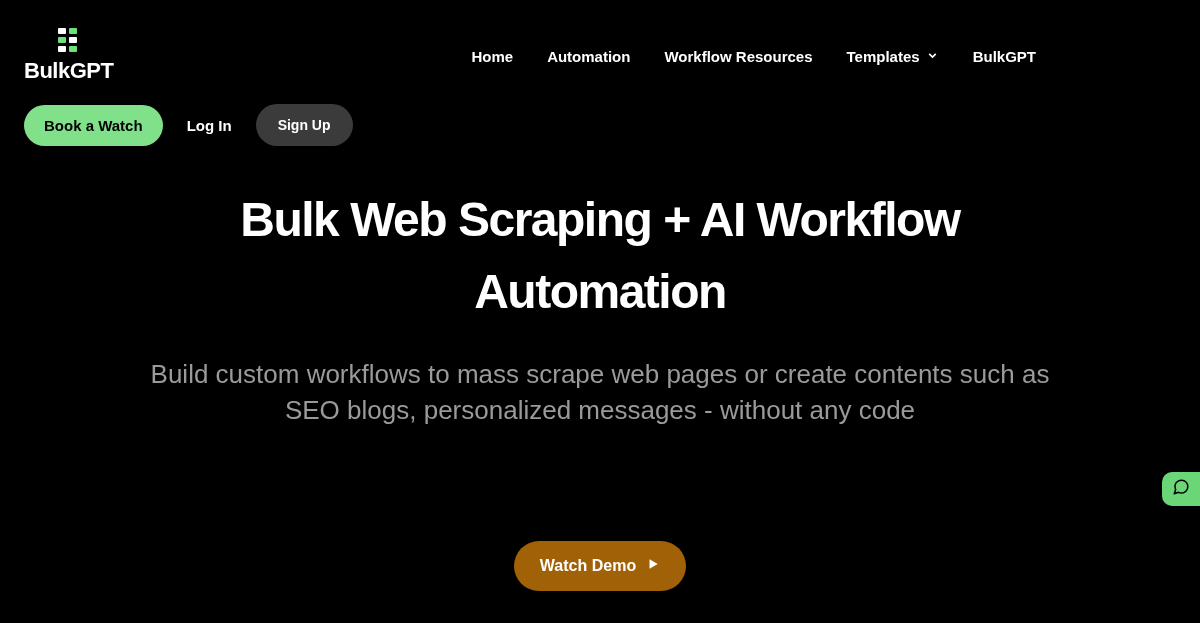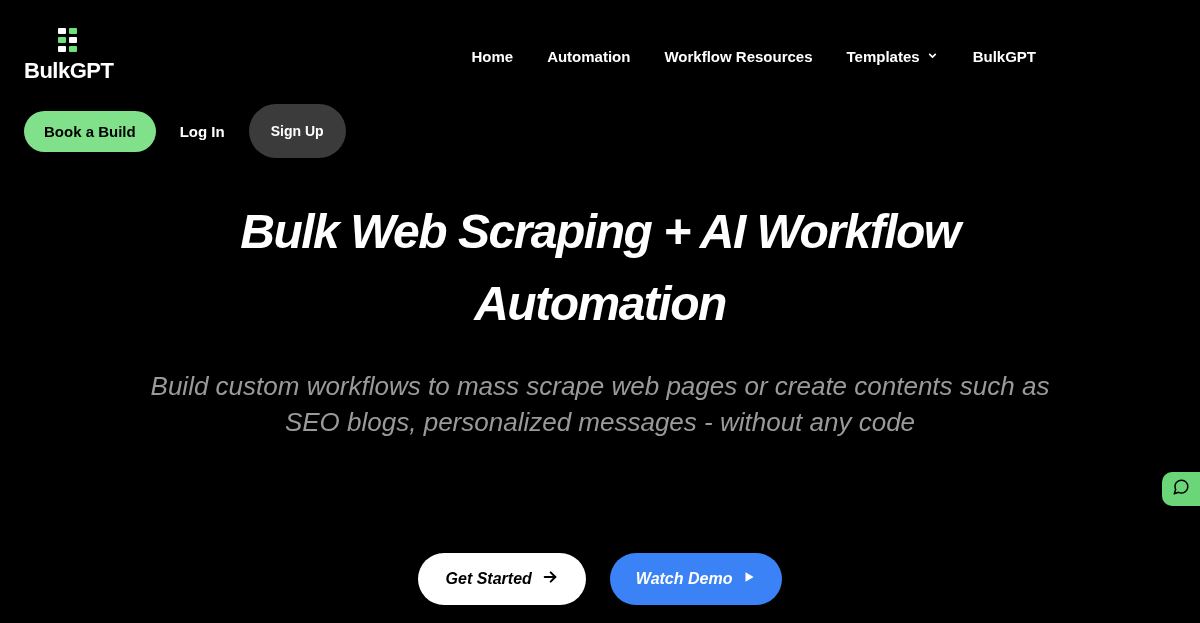--- a/index.html
+++ b/index.html
@@ -60,27 +60,27 @@
   padding: 12px 20px;
   border-radius: 999px;
   cursor: pointer;
 }
 .login { font-weight: 700; font-size: 15px; cursor: pointer; }
 .btn-signup {
   background: #3b3b3b;
   color: #fff;
   font-weight: 700;
   font-size: 14px;
-  padding: 19px 22px;
-  border-radius: 999px;
-  cursor: pointer;
-}
-
-
-.hero { text-align: center; padding-top: 38px; font-style: italic; }
+  padding: 13px 22px;
+  border-radius: 999px;
+  cursor: pointer;
+}
+
+
+.hero { text-align: center; padding-top: 38px; }
 .hero h1 {
   font-size: 48px;
   font-weight: 800;
   letter-spacing: -1.5px;
   line-height: 1.5;
   max-width: 860px;
   margin: 0 auto;
 }
 .sub {
   color: #9a9a9a;
@@ -99,21 +99,21 @@
   font-weight: 700;
   font-size: 16px;
   padding: 16px 28px;
   border-radius: 999px;
   display: flex;
   align-items: center;
   gap: 10px;
   cursor: pointer;
 }
 .btn-watch {
-  background: #3b82f6;
+  background: #a16207;
   color: #fff;
   font-weight: 700;
   font-size: 16px;
   padding: 16px 26px;
   border-radius: 999px;
   display: flex;
   align-items: center;
   gap: 10px;
   cursor: pointer;
 }
@@ -186,44 +186,35 @@
       </span>
     </div>
     <div class="nav-item">
       <span>BulkGPT</span>
     </div>
   </nav>
 </div>
 
 <div class="row2">
   <div class="btn-demo">
-    <span>Book a Build</span>
+    <span>Book a Watch</span>
   </div>
   <div class="login">
     <span>Log In</span>
   </div>
   <div class="btn-signup">
     <span>Sign Up</span>
   </div>
 </div>
 
 <section class="hero">
   <h1>Bulk Web Scraping + AI Workflow Automation</h1>
   <p class="sub">Build custom workflows to mass scrape web pages or create contents such as SEO blogs, personalized messages - without any code</p>
 
   <div class="ctas">
-    <div class="btn-start">
-      <span>Get Started</span>
-      <span>
-        <svg width="16" height="16" viewBox="0 0 24 24" fill="none" stroke="#000" stroke-width="3" stroke-linecap="round" stroke-linejoin="round">
-            <line x1="4" y1="12" x2="20" y2="12"></line>
-            <polyline points="13 5 20 12 13 19"></polyline>
-          </svg>
-      </span>
-    </div>
     <div class="btn-watch">
       <span>Watch Demo</span>
       <span>
         <svg width="14" height="14" viewBox="0 0 24 24" fill="#fff">
             <polygon points="6 4 20 12 6 20"></polygon>
           </svg>
       </span>
     </div>
   </div>
 </section>

